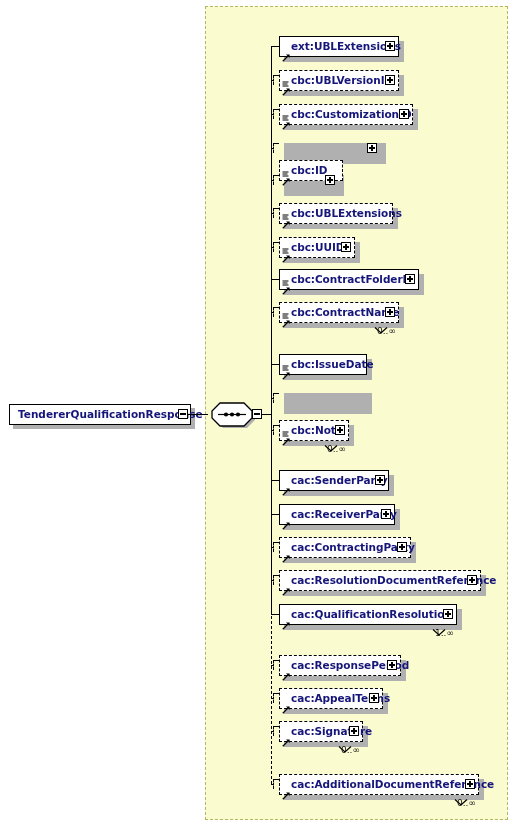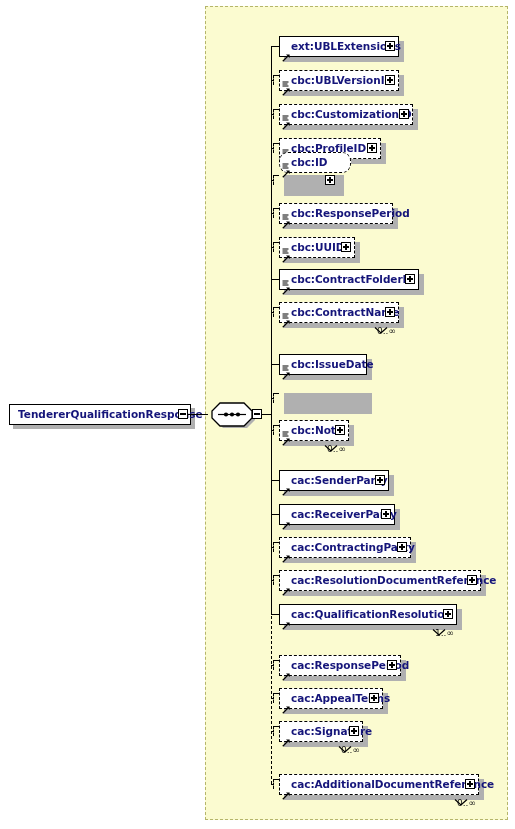--- a/index.html
+++ b/index.html
@@ -192,38 +192,26 @@
           <line x1="0.8" y1="7.2" x2="6.6" y2="1.4" stroke="#000" stroke-width="1.3"></line>
           <polygon points="7.6,0.4 7.6,4.0 4.0,0.4" fill="#000"></polygon>
         </svg></div>
       <div class="label">cbc:CustomizationID</div>
     </div>
     <div class="plus" style="left: 399px; top: 109px;"></div>
     <div class="hline-dash" style="left: 271px; top: 114px; width: 2px;"></div>
     <div class="vline-dash" style="left: 273px; top: 109px; height: 10px;"></div>
     <div class="hline-dash" style="left: 273px; top: 109px; width: 6px;"></div>
     <div class="node-shadow" style="left: 284px; top: 143px; width: 102px;"></div>
-    <div class="node optional" style="left: 279px; top: 138px; width: 102px;">
-      <div class="ico-lines"><svg width="7" height="7" viewBox="0 0 7 7">
-          <line x1="0.5" y1="1" x2="6.5" y2="1" stroke="#000" stroke-width="1"></line>
-          <line x1="0.5" y1="3" x2="5.5" y2="3" stroke="#000" stroke-width="1"></line>
-          <line x1="0.5" y1="5" x2="6.5" y2="5" stroke="#000" stroke-width="1"></line>
-        </svg></div>
-      <div class="ico-arrow"><svg width="8" height="8" viewBox="0 0 8 8">
-          <line x1="0.8" y1="7.2" x2="6.6" y2="1.4" stroke="#000" stroke-width="1.3"></line>
-          <polygon points="7.6,0.4 7.6,4.0 4.0,0.4" fill="#000"></polygon>
-        </svg></div>
-      <div class="label">cbc:ProfileID</div>
-    </div>
     <div class="plus" style="left: 367px; top: 143px;"></div>
     <div class="hline-dash" style="left: 271px; top: 148px; width: 2px;"></div>
     <div class="vline-dash" style="left: 273px; top: 143px; height: 10px;"></div>
     <div class="hline-dash" style="left: 273px; top: 143px; width: 6px;"></div>
     <div class="node-shadow" style="left: 284px; top: 175px; width: 60px;"></div>
-    <div class="node optional" style="left: 279px; top: 152px; width: 72px; border-radius: 9px;">
+    <div class="node optional" style="left: 279px; top: 160px; width: 64px;">
       <div class="ico-lines"><svg width="7" height="7" viewBox="0 0 7 7">
           <line x1="0.5" y1="1" x2="6.5" y2="1" stroke="#000" stroke-width="1"></line>
           <line x1="0.5" y1="3" x2="5.5" y2="3" stroke="#000" stroke-width="1"></line>
           <line x1="0.5" y1="5" x2="6.5" y2="5" stroke="#000" stroke-width="1"></line>
         </svg></div>
       <div class="ico-arrow"><svg width="8" height="8" viewBox="0 0 8 8">
           <line x1="0.8" y1="7.2" x2="6.6" y2="1.4" stroke="#000" stroke-width="1.3"></line>
           <polygon points="7.6,0.4 7.6,4.0 4.0,0.4" fill="#000"></polygon>
         </svg></div>
       <div class="label">cbc:ID</div>
@@ -236,21 +224,21 @@
     <div class="node optional" style="left: 279px; top: 203px; width: 114px;">
       <div class="ico-lines"><svg width="7" height="7" viewBox="0 0 7 7">
           <line x1="0.5" y1="1" x2="6.5" y2="1" stroke="#000" stroke-width="1"></line>
           <line x1="0.5" y1="3" x2="5.5" y2="3" stroke="#000" stroke-width="1"></line>
           <line x1="0.5" y1="5" x2="6.5" y2="5" stroke="#000" stroke-width="1"></line>
         </svg></div>
       <div class="ico-arrow"><svg width="8" height="8" viewBox="0 0 8 8">
           <line x1="0.8" y1="7.2" x2="6.6" y2="1.4" stroke="#000" stroke-width="1.3"></line>
           <polygon points="7.6,0.4 7.6,4.0 4.0,0.4" fill="#000"></polygon>
         </svg></div>
-      <div class="label">cbc:ResponsePeriod</div>
+      <div class="label">cbc:UBLExtensions</div>
     </div>
     <div class="hline-dash" style="left: 271px; top: 213px; width: 2px;"></div>
     <div class="vline-dash" style="left: 273px; top: 208px; height: 10px;"></div>
     <div class="hline-dash" style="left: 273px; top: 208px; width: 6px;"></div>
     <div class="node-shadow" style="left: 284px; top: 242px; width: 76px;"></div>
     <div class="node optional" style="left: 279px; top: 237px; width: 76px;">
       <div class="ico-lines"><svg width="7" height="7" viewBox="0 0 7 7">
           <line x1="0.5" y1="1" x2="6.5" y2="1" stroke="#000" stroke-width="1"></line>
           <line x1="0.5" y1="3" x2="5.5" y2="3" stroke="#000" stroke-width="1"></line>
           <line x1="0.5" y1="5" x2="6.5" y2="5" stroke="#000" stroke-width="1"></line>

